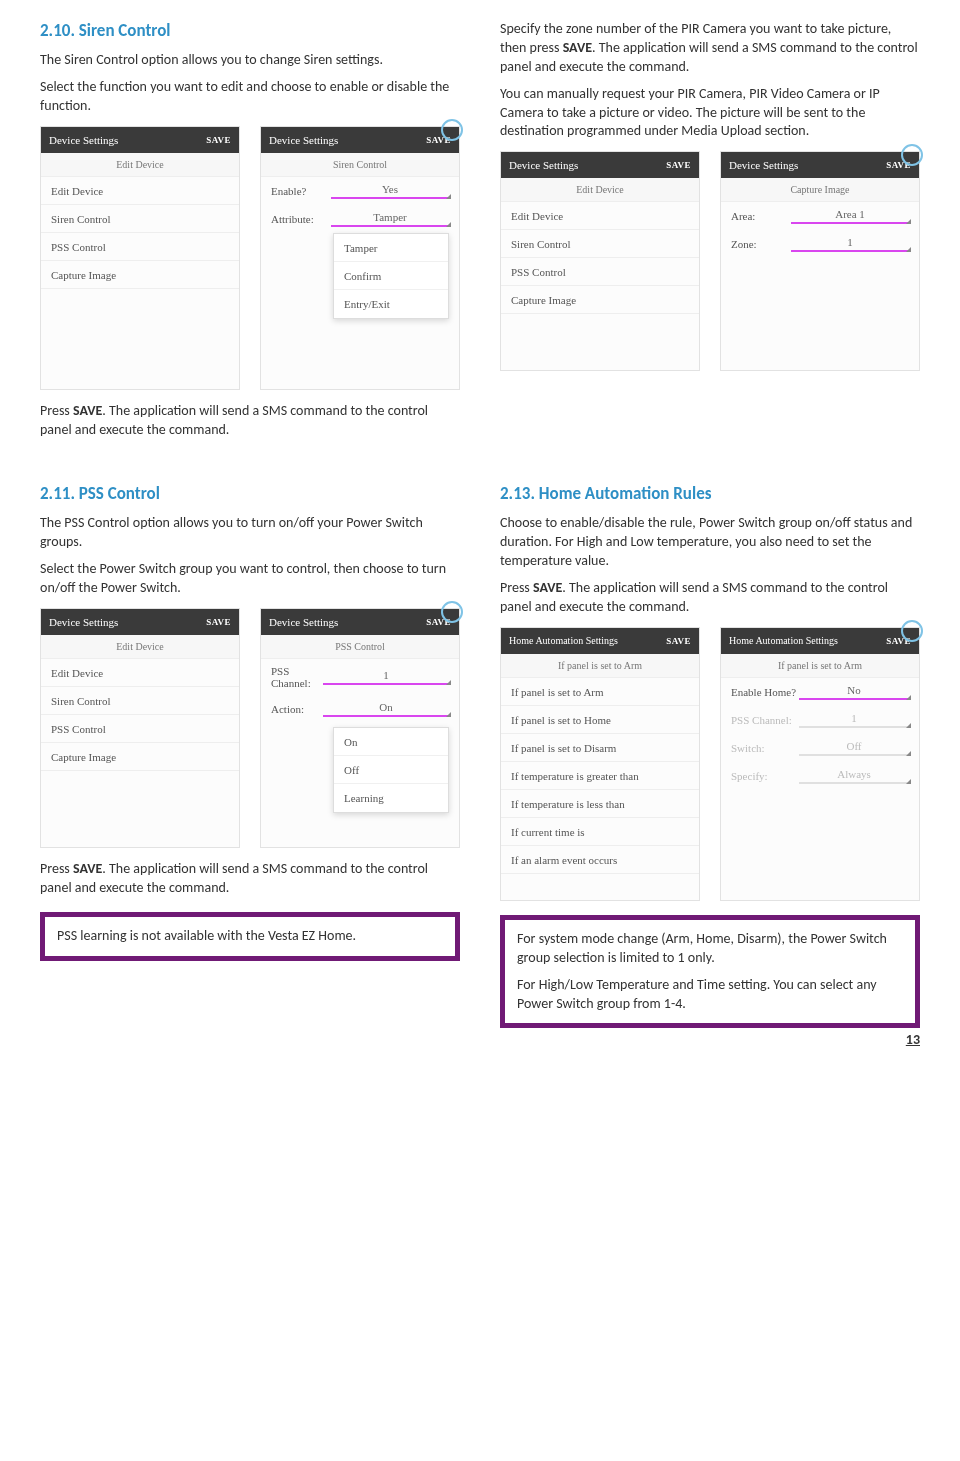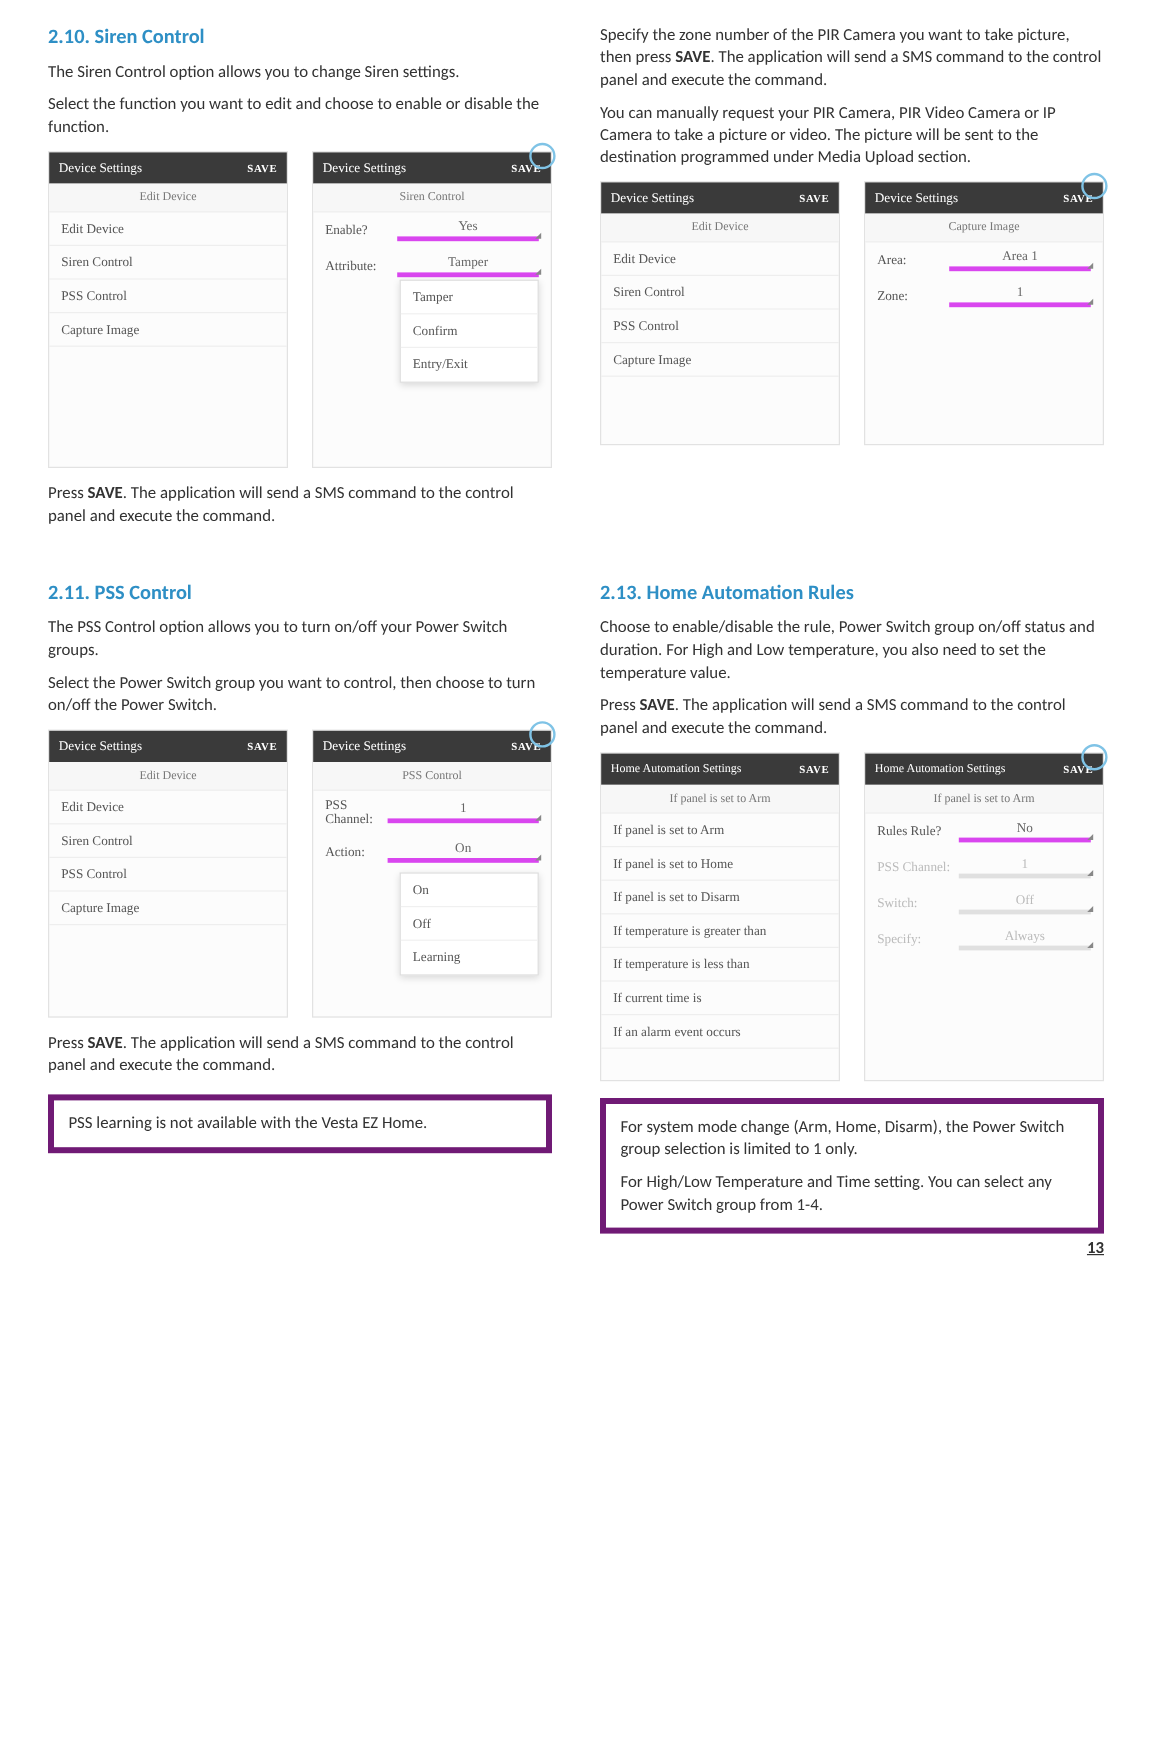--- a/index.html
+++ b/index.html
@@ -73,21 +73,21 @@
   .phone .kv {
     display: flex;
     align-items: center;
     padding: 6px 10px;
     font-size: 11px;
   }
   .phone .kv .k { width: 60px; }
   .phone .kv .v {
     flex: 1;
     text-align: center;
-    border-bottom: 4px solid #d946ef;
+    border-bottom: 2px solid #d946ef;
     padding-bottom: 2px;
     color: #666;
     position: relative;
   }
   .phone .kv .v::after {
     content: "";
     position: absolute;
     right: -2px; bottom: -2px;
     border-right: 5px solid #888;
     border-top: 5px solid transparent;
@@ -305,21 +305,21 @@
       </div>
 
       <div class="phone phone-tall">
         <div class="circle-mark" style="top:-8px; right:-4px;"></div>
         <div class="hdr">
           <span style="font-size:10px">Home Automation Settings</span>
           <span class="save">SAVE</span>
         </div>
         <div class="sub">If panel is set to Arm</div>
         <div class="kv">
-          <span class="k" style="width:68px">Rules Rule?</span>
+          <span class="k" style="width:68px">Enable Home?</span>
           <span class="v">No</span>
         </div>
         <div class="kv">
           <span class="k" style="width:68px;color:#bbb">PSS Channel:</span>
           <span class="v" style="color:#bbb;border-color:#e0e0e0">1</span>
         </div>
         <div class="kv">
           <span class="k" style="width:68px;color:#bbb">Switch:</span>
           <span class="v" style="color:#bbb;border-color:#e0e0e0">Off</span>
         </div>

